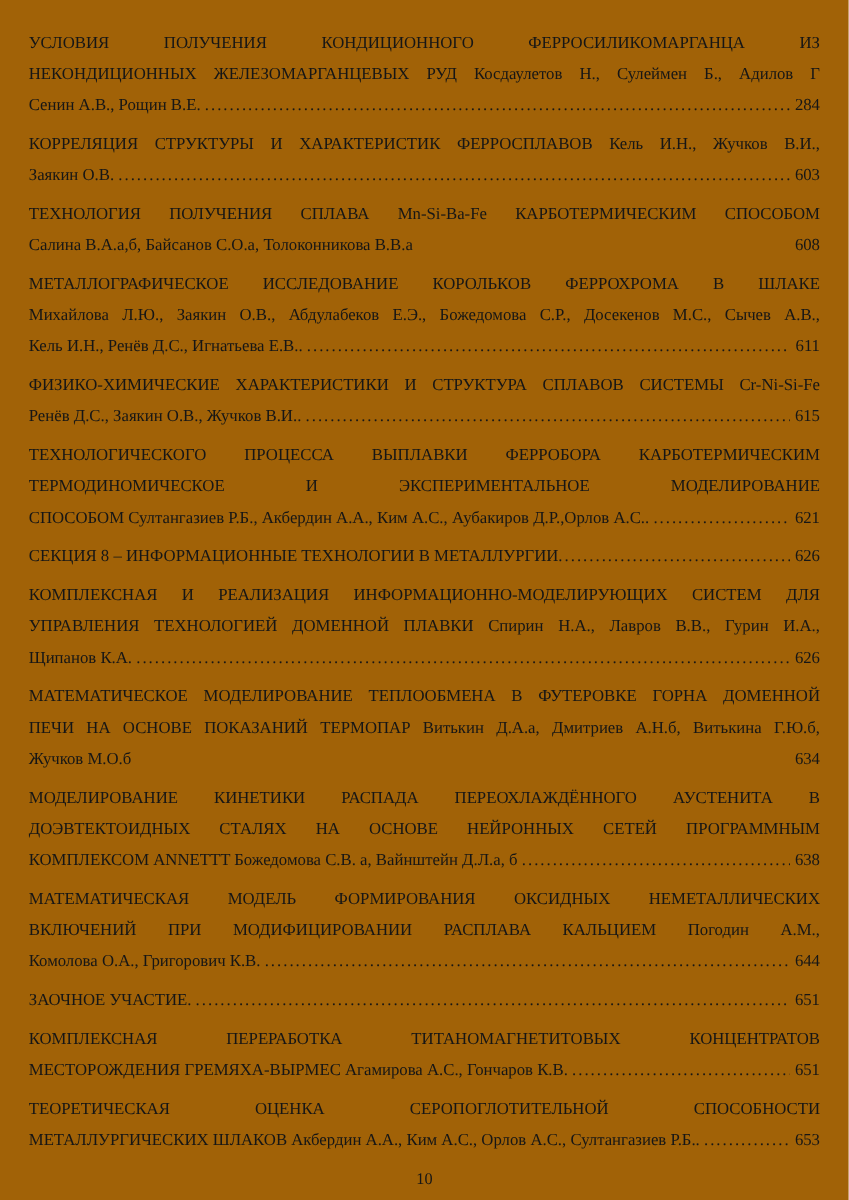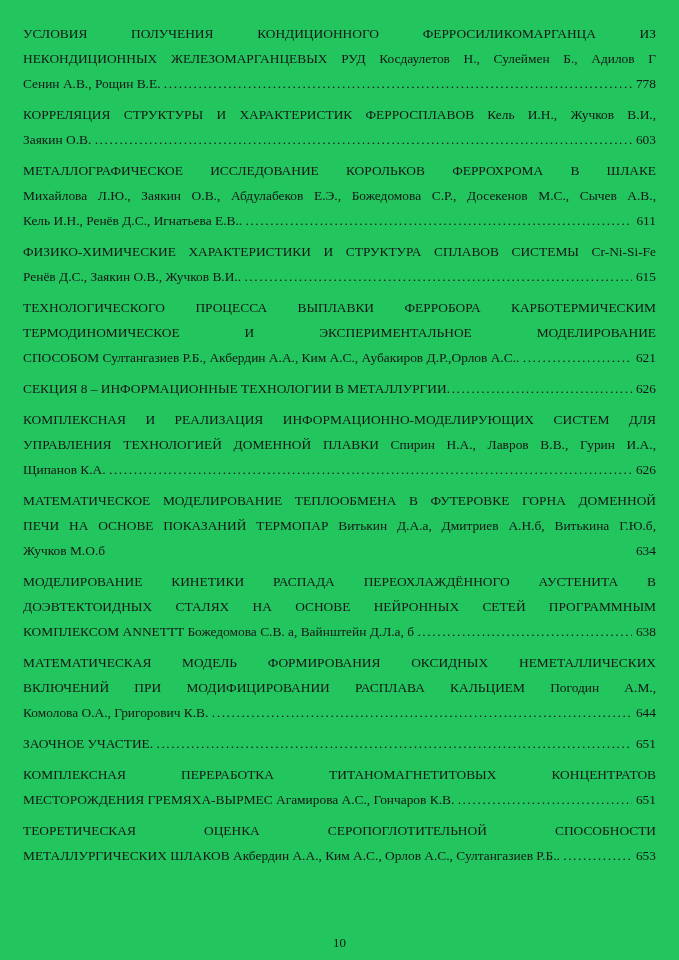--- a/index.html
+++ b/index.html
@@ -6,21 +6,21 @@
     margin: 0;
     padding: 0;
     background: #ffffff;
   }
   .page {
     position: relative;
     width: 679px;
     height: 960px;
     box-sizing: border-box;
     margin: 0 auto;
-    background: #22c55e;
+    background: #a16207;
     color: #161616;
     font-family: "Liberation Serif", "DejaVu Serif", serif;
     font-size: 13.4px;
     padding: 21px 23px 0 23px;
     overflow: hidden;
   }
   .entry { margin: 0 0 6px 0; }
   .line {
     line-height: 25px;
     text-align: justify;
@@ -52,33 +52,41 @@
 
 <div class="page">
   <div>
 
     <div class="entry">
       <div class="line">УСЛОВИЯ ПОЛУЧЕНИЯ КОНДИЦИОННОГО ФЕРРОСИЛИКОМАРГАНЦА ИЗ</div>
       <div class="line">НЕКОНДИЦИОННЫХ ЖЕЛЕЗОМАРГАНЦЕВЫХ РУД Косдаулетов Н., Сулеймен Б., Адилов Г</div>
       <div class="lastline">
         <span class="lltext">Сенин А.В., Рощин В.Е. </span>
         <span class="leader">..........................................................................................................................................................................................................</span>
-        <span class="pagenum">778</span>
+        <span class="pagenum">284</span>
       </div>
     </div>
 
     <div class="entry">
       <div class="line">КОРРЕЛЯЦИЯ СТРУКТУРЫ И ХАРАКТЕРИСТИК ФЕРРОСПЛАВОВ Кель И.Н., Жучков В.И.,</div>
       <div class="lastline">
         <span class="lltext">Заякин О.В. </span>
         <span class="leader">..........................................................................................................................................................................................................</span>
         <span class="pagenum">603</span>
       </div>
     </div>
 
+    <div class="entry">
+      <div class="line">ТЕХНОЛОГИЯ ПОЛУЧЕНИЯ СПЛАВА Mn-Si-Ba-Fe КАРБОТЕРМИЧЕСКИМ СПОСОБОМ</div>
+      <div class="lastline">
+        <span class="lltext">Салина В.А.а,б, Байсанов С.О.а, Толоконникова В.В.а</span>
+        <span class="leader"></span>
+        <span class="pagenum">608</span>
+      </div>
+    </div>
 
     <div class="entry">
       <div class="line">МЕТАЛЛОГРАФИЧЕСКОЕ ИССЛЕДОВАНИЕ КОРОЛЬКОВ ФЕРРОХРОМА В ШЛАКЕ</div>
       <div class="line">Михайлова Л.Ю., Заякин О.В., Абдулабеков Е.Э., Божедомова С.Р., Досекенов М.С., Сычев А.В.,</div>
       <div class="lastline">
         <span class="lltext">Кель И.Н., Ренёв Д.С., Игнатьева Е.В.. </span>
         <span class="leader">..........................................................................................................................................................................................................</span>
         <span class="pagenum">611</span>
       </div>
     </div>

